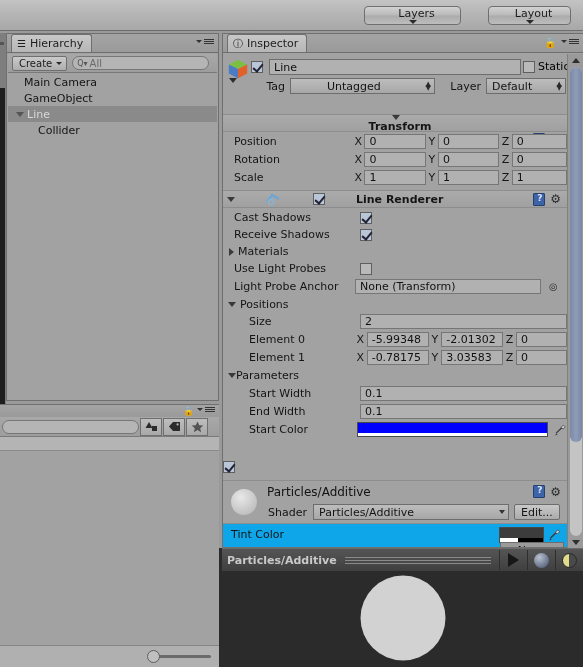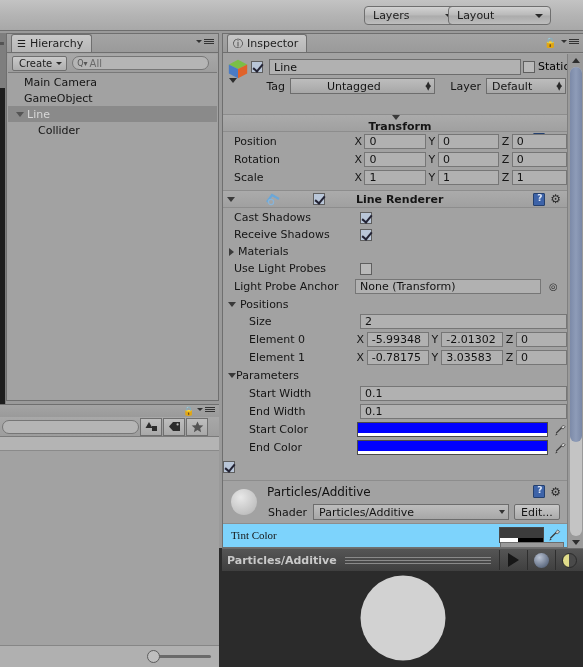--- a/index.html
+++ b/index.html
@@ -18,29 +18,30 @@
     position: absolute; left: 0; top: 0; width: 583px; height: 31px;
     background: linear-gradient(to bottom, #c3c3c3 0%, #b4b4b4 50%, #a8a8a8 100%);
     border-bottom: 1px solid #6e6e6e;
   }
   .tb-btn {
     position: absolute; top: 6px; height: 19px;
     background: linear-gradient(to bottom, #d2d2d2 0%, #b9b9b9 48%, #ababab 52%, #bdbdbd 100%);
     border: 1px solid #6f6f6f; border-radius: 4px;
     display: flex; align-items: center; font-size: 11px; color: #1c1c1c;
     padding-left: 8px;
+    flex-direction: column;
   }
   .tb-btn .lbl { flex: 1; }
   .tb-btn .caret {
     width: 0; height: 0; margin-right: 7px;
     border-left: 4px solid transparent; border-right: 4px solid transparent;
     border-top: 4px solid #2a2a2a;
   }
   #btn-layers { left: 364px; width: 97px; }
-  #btn-layout { left: 448px; width: 103px; justify-content: flex-end; }
+  #btn-layout { left: 488px; width: 83px; justify-content: flex-end; }
 
   
   .panel-tab {
     position: absolute; height: 18px;
     background: linear-gradient(to bottom, #c8c8c8 0%, #b6b6b6 100%);
     border: 1px solid #6f6f6f; border-bottom: none;
     border-radius: 3px 3px 0 0;
     display: flex; align-items: center; padding: 0 8px 0 5px;
     font-size: 11px; color: #1d1d1d; white-space: nowrap;
   }
@@ -249,21 +250,21 @@
   #mat-right { position: absolute; right: 6px; top: 4px; display: flex; align-items: center; gap: 5px; }
   #mat-shader-row { position: absolute; left: 0; top: 22px; width: 344px; height: 18px;
                     display: flex; align-items: center; }
   #btn-edit {
     height: 16px; padding: 0 6px;
     background: linear-gradient(to bottom, #c8c8c8, #ababab);
     border: 1px solid #6d6d6d; border-radius: 2px;
     display: flex; align-items: center; font-size: 11px; color: #151515;
   }
   #mat-props { position: absolute; left: 0; width: 344px; height: 40px;
-               background: #7dd3fc; border-top: 1px solid #8d8d8d; font-family: Liberation Serif, serif; }
+               background: #0ea5e9; border-top: 1px solid #8d8d8d; }
   #tex-none {
     position: absolute; left: 277px; top: 18px; width: 64px; height: 30px;
     background: linear-gradient(to bottom, #9b9b9b, #8f8f8f);
     border: 1px solid #6d6d6d;
     text-align: center; font-size: 11px; color: #141414; line-height: 13px; padding-top: 1px;
   }
 
   
   #insp-scroll { position: absolute; right: 0px; top: 20px; width: 16px; height: 495px;
                  background: #9a9a9a; border-left: 1px solid #808080; }
@@ -619,32 +620,20 @@
         <div class="colorswatch" id="sw-start" style="width:198px;">
           <div class="main" style="background: rgb(0, 0, 255);"></div>
           <div class="alpha"></div>
         </div>
         <svg class="eyedrop" style="margin-left:6px;" viewBox="0 0 14 14">
           <path d="M10.5 1.5 L12.5 3.5 L10 6 L8 4 Z" fill="#cfcfcf" stroke="#3a3a3a" stroke-width="0.8"></path>
           <line x1="8.5" y1="4.5" x2="2.5" y2="10.5" stroke="#3a3a3a" stroke-width="1.4"></line>
           <path d="M2.5 10.5 L1.5 13 L4 12 Z" fill="#3a3a3a"></path>
         </svg>
       </div>
-      <div class="prow" style="top:385px;">
-        <span class="plabel" style="margin-left:26px;width:111px;">End Color</span>
-        <div class="colorswatch" id="sw-end" style="width:198px;">
-          <div class="main" style="background: rgb(0, 0, 255);"></div>
-          <div class="alpha"></div>
-        </div>
-        <svg class="eyedrop" style="margin-left:6px;" viewBox="0 0 14 14">
-          <path d="M10.5 1.5 L12.5 3.5 L10 6 L8 4 Z" fill="#cfcfcf" stroke="#3a3a3a" stroke-width="0.8"></path>
-          <line x1="8.5" y1="4.5" x2="2.5" y2="10.5" stroke="#3a3a3a" stroke-width="1.4"></line>
-          <path d="M2.5 10.5 L1.5 13 L4 12 Z" fill="#3a3a3a"></path>
-        </svg>
-      </div>
       <div class="prow" style="top:404px;">
         <span class="ck on"></span>
       </div>
 
       <div id="mat-head" style="top:426px;">
         <div id="mat-sphere"></div>
         <span id="mat-name">Particles/Additive</span>
         <span id="mat-right">
           <span class="book-ico"></span>
           <span class="gear-ico">⚙</span>

